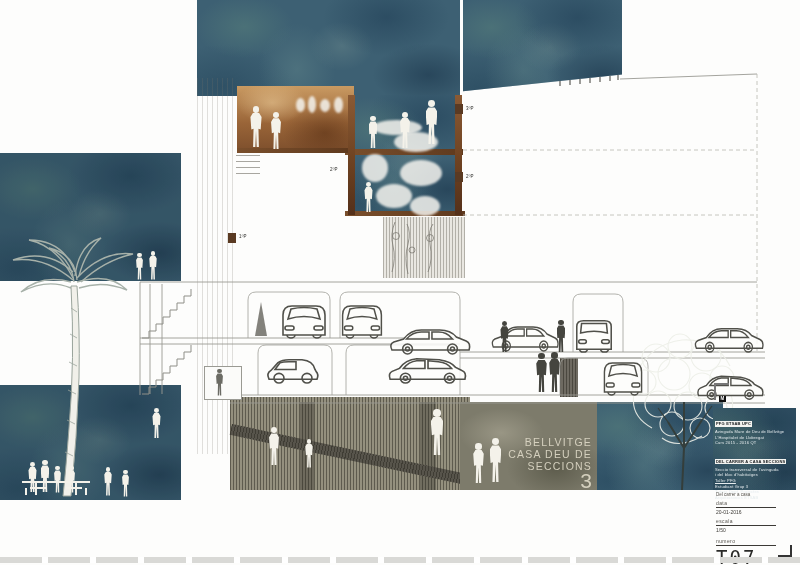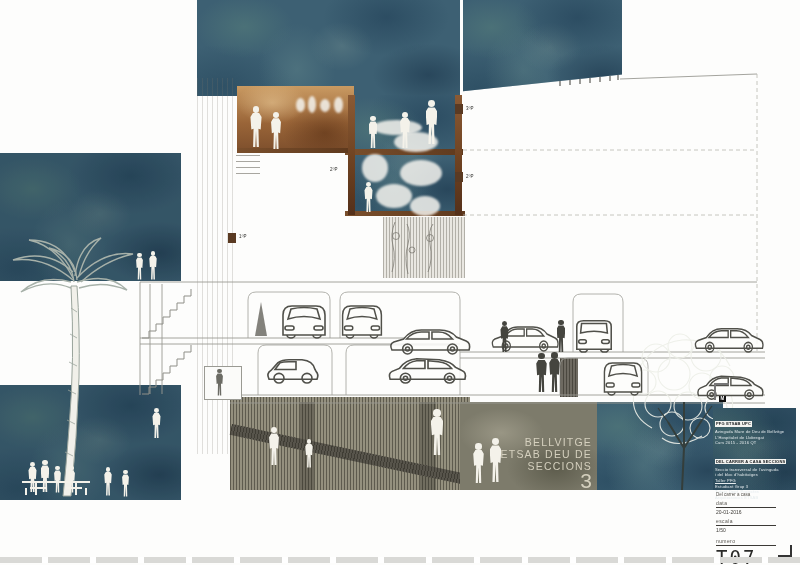--- a/index.html
+++ b/index.html
@@ -189,21 +189,21 @@
     <g stroke="#343e3b" stroke-width="2" fill="none">
       <path d="M64 160 L66 118 M66 118 L50 92 M66 118 L84 90 M66 118 L66 72"></path>
       <path d="M50 92 L40 78 M84 90 L94 76" stroke-width="1.2"></path>
     </g>
   </svg>
 
   <div class="abs" style="left:204px;top:366px;width:36px;height:32px;background:#fbfbf9;border:1px solid #9a9a93;"></div>
 
   <div class="abs street-name" style="left:470px;top:436px;width:122px;">
     <div>BELLVITGE</div>
-    <div>ETSAB DEU DE</div>
+    <div>CASA DEU DE</div>
     <div>SECCIONS</div>
     <div class="big">3</div>
   </div>
 
   <span class="abs marker-label" style="left:466px;top:106px;">3ºP</span>
   <span class="abs marker-label" style="left:466px;top:174px;">2ºP</span>
   <span class="abs marker-label" style="left:330px;top:167px;">2ºP</span>
   <span class="abs marker-label" style="left:239px;top:234px;">1ºP</span>
 
   <div class="abs" style="left:255px;top:302px;width:0;height:0;border-left:6px solid transparent;border-right:6px solid transparent;border-bottom:34px solid rgba(90,88,82,.75);"></div>

